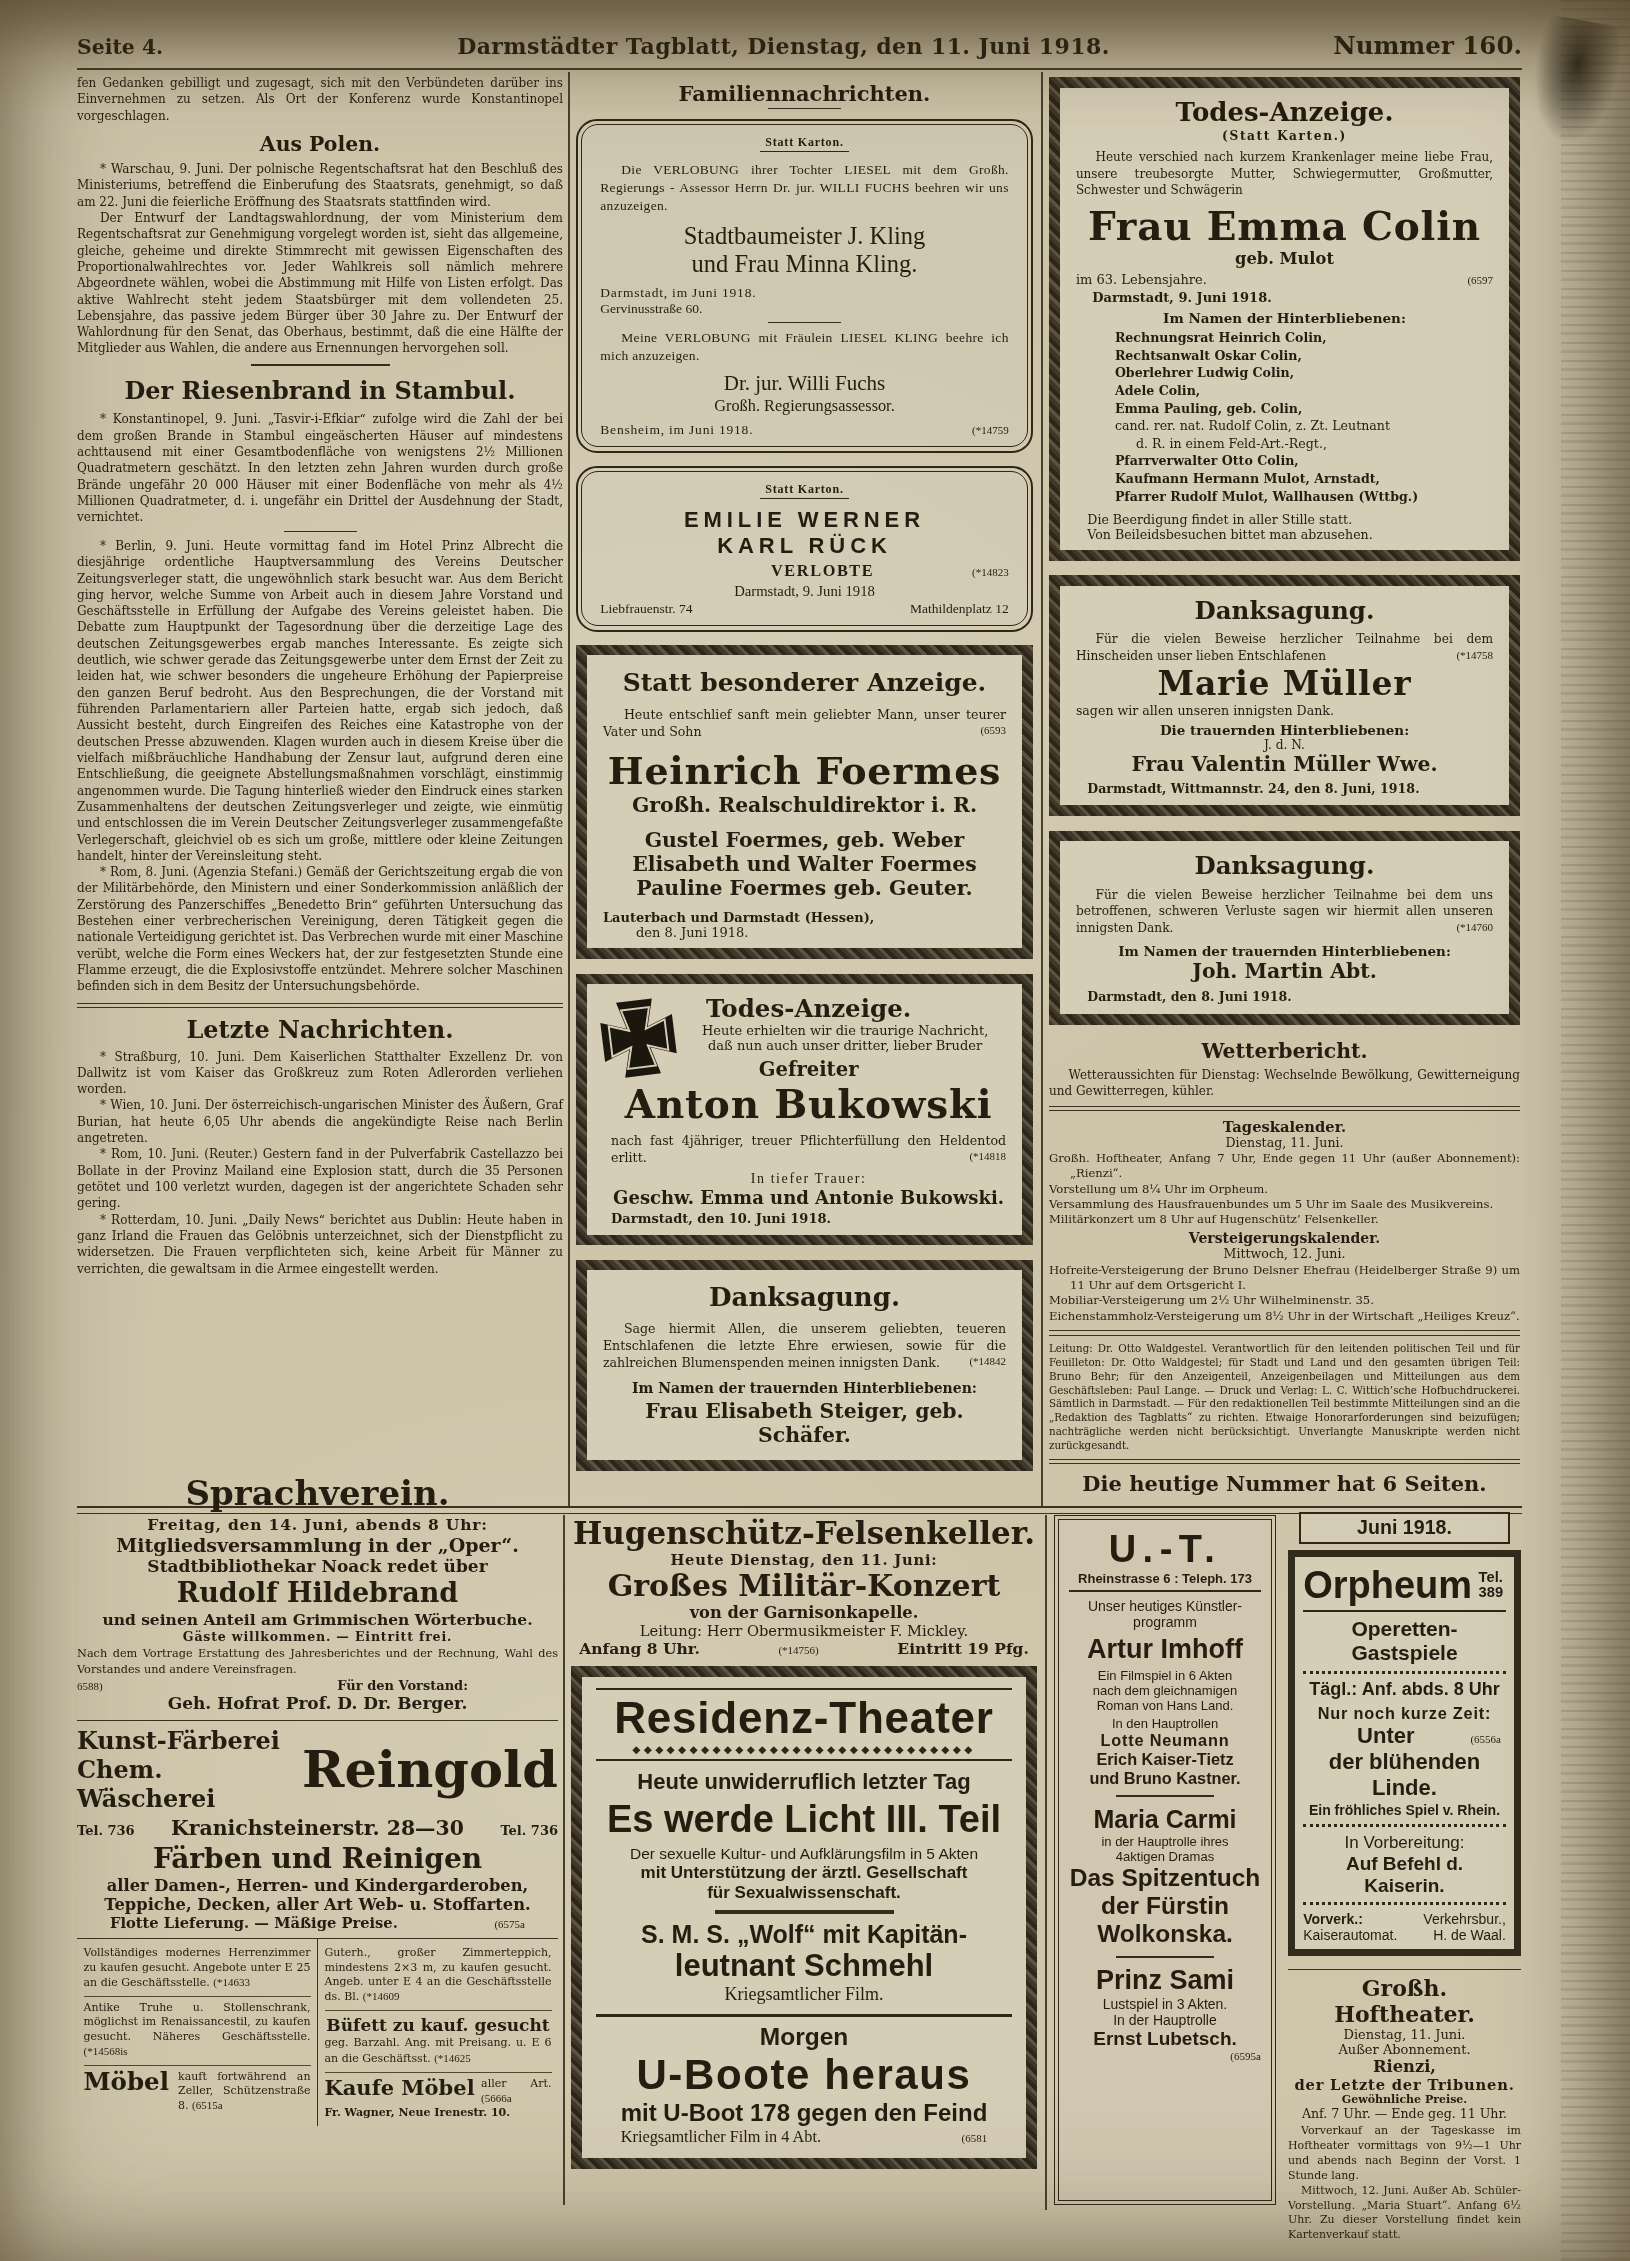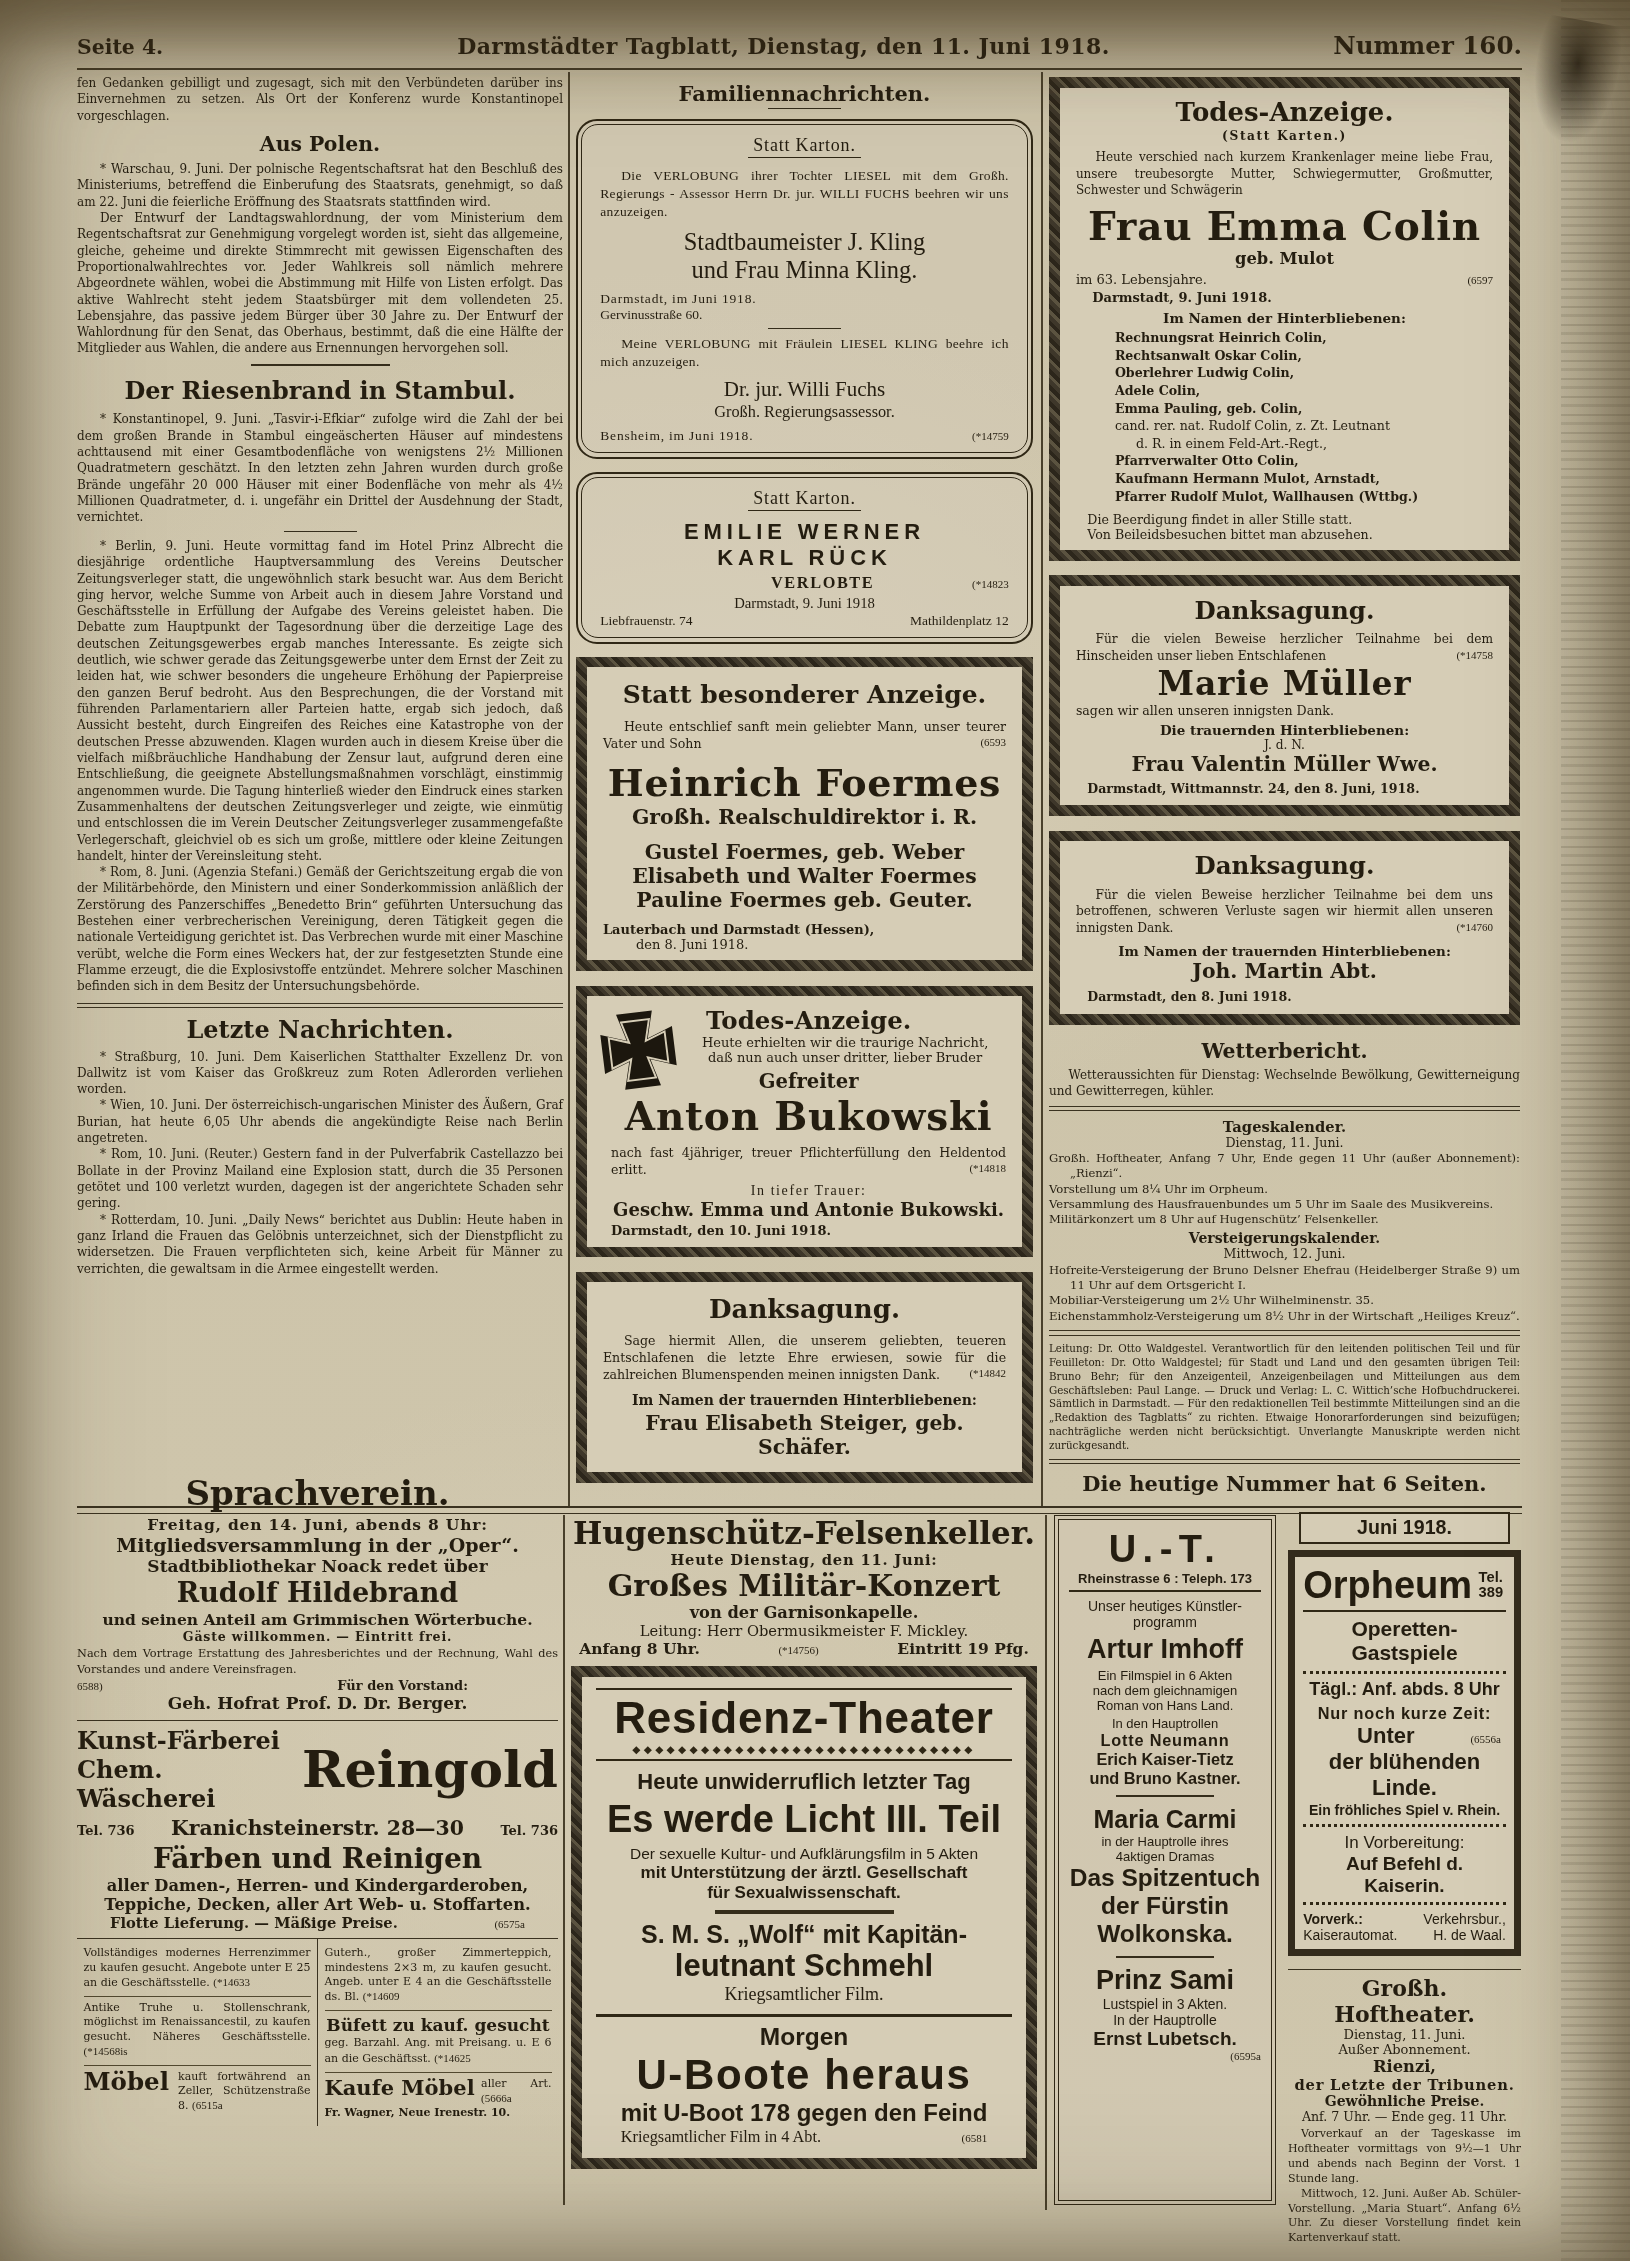--- a/index.html
+++ b/index.html
@@ -30,21 +30,21 @@
   .news-h2{font-size:24px;font-weight:bold;text-align:center;margin:9.8px 0 6.5px;}
   .mini-rule{width:139px;border:0;border-top:2.4px solid #352d1b;margin:7.3px auto;}
   .dot-rule{width:73px;border:0;border-top:1.6px solid #352d1b;margin:5.7px auto;}
   .dbl-rule{border:0;border-top:1.6px solid #3a3220;border-bottom:1.6px solid #3a3220;height:3.3px;margin:6.5px 0;}
   
   .rbox{border:2.4px solid #2f2715;border-radius:21px;padding:3.3px;margin-bottom:13px;background:rgba(214,206,188,.35);}
   .rbox-in{border:1.6px solid #2f2715;border-radius:17px;padding:9.8px 18px 8.2px;}
   .mbox{background:repeating-linear-gradient(45deg,#3e372a 0 4.1px,#5b5340 4.1px 7.3px,#2c261b 7.3px 11.4px);padding:10.6px;margin-bottom:14.7px;}
   .mbox-in{background:#d6cdb6;padding:9.8px 16.3px 8.2px;position:relative;}
   .fam-h{font-size:21px;font-weight:bold;text-align:center;margin:3.3px 0 1.6px;}
-  .fam-sub{font-size:18px;font-weight:normal;text-align:center;letter-spacing:0.8px;border-bottom:1.6px solid #2f2715;display:table;margin:0 auto 8.2px;padding:0 4.9px 1.6px;}
+  .fam-sub{font-size:12px;font-weight:bold;text-align:center;letter-spacing:0.8px;border-bottom:1.6px solid #2f2715;display:table;margin:0 auto 8.2px;padding:0 4.9px 1.6px;}
   .ant{font-family:"Liberation Serif",serif;}
   .ant-sp{font-family:"Liberation Serif",serif;letter-spacing:1.6px;}
   .spread{display:flex;justify-content:space-between;align-items:baseline;}
   .code{font-size:11px;font-family:"Liberation Serif",serif;}
   .big-name{font-size:33px;font-weight:bold;text-align:center;letter-spacing:0.8px;}
   .sans{font-family:"Liberation Sans",sans-serif;}
   
   .cross-wrap{position:absolute;left:11.4px;top:13px;width:82px;height:90px;transform:rotate(-7deg);}
   
   .cal-e{font-size:11.6px;line-height:1.32;text-align:justify;padding-left:21px;text-indent:-21px;margin:0;}
@@ -455,21 +455,21 @@
         <span>H. de Waal.</span>
       </div>
     </div>
 
     <div style="margin-top:13px;border-top:1.6px solid #3a3220;padding-top:4.9px;">
       <div class="ctr b" style="font-size:22px;">Großh. Hoftheater.</div>
       <div class="ctr" style="font-size:13px;">Dienstag, 11. Juni.</div>
       <div class="ctr" style="font-size:13px;">Außer Abonnement.</div>
       <div class="ctr b" style="font-size:16.3px;">Rienzi,</div>
       <div class="ctr b" style="font-size:14.7px;letter-spacing:0.8px;">der Letzte der Tribunen.</div>
-      <div class="ctr b" style="font-size:14px;">Gewöhnliche Preise.</div>
+      <div class="ctr b" style="font-size:11px;">Gewöhnliche Preise.</div>
       <div class="ctr" style="font-size:12.6px;">Anf. 7 Uhr. — Ende geg. 11 Uhr.</div>
       <p class="jp" style="font-size:11px;text-indent:13px;margin-top:2.4px;">Vorverkauf an der Tageskasse im Hoftheater vormittags von 9½—1 Uhr und abends nach Beginn der Vorst. 1 Stunde lang.</p>
       <p class="jp" style="font-size:11px;text-indent:13px;">Mittwoch, 12. Juni. Außer Ab. Schüler-Vorstellung. „Maria Stuart“. Anfang 6½ Uhr. Zu dieser Vorstellung findet kein Kartenverkauf statt.</p>
     </div>
   </div>
 
   <div class="edge">
     <div class="edge-tx"></div>
     <div class="edge-blob"></div>
   </div>

